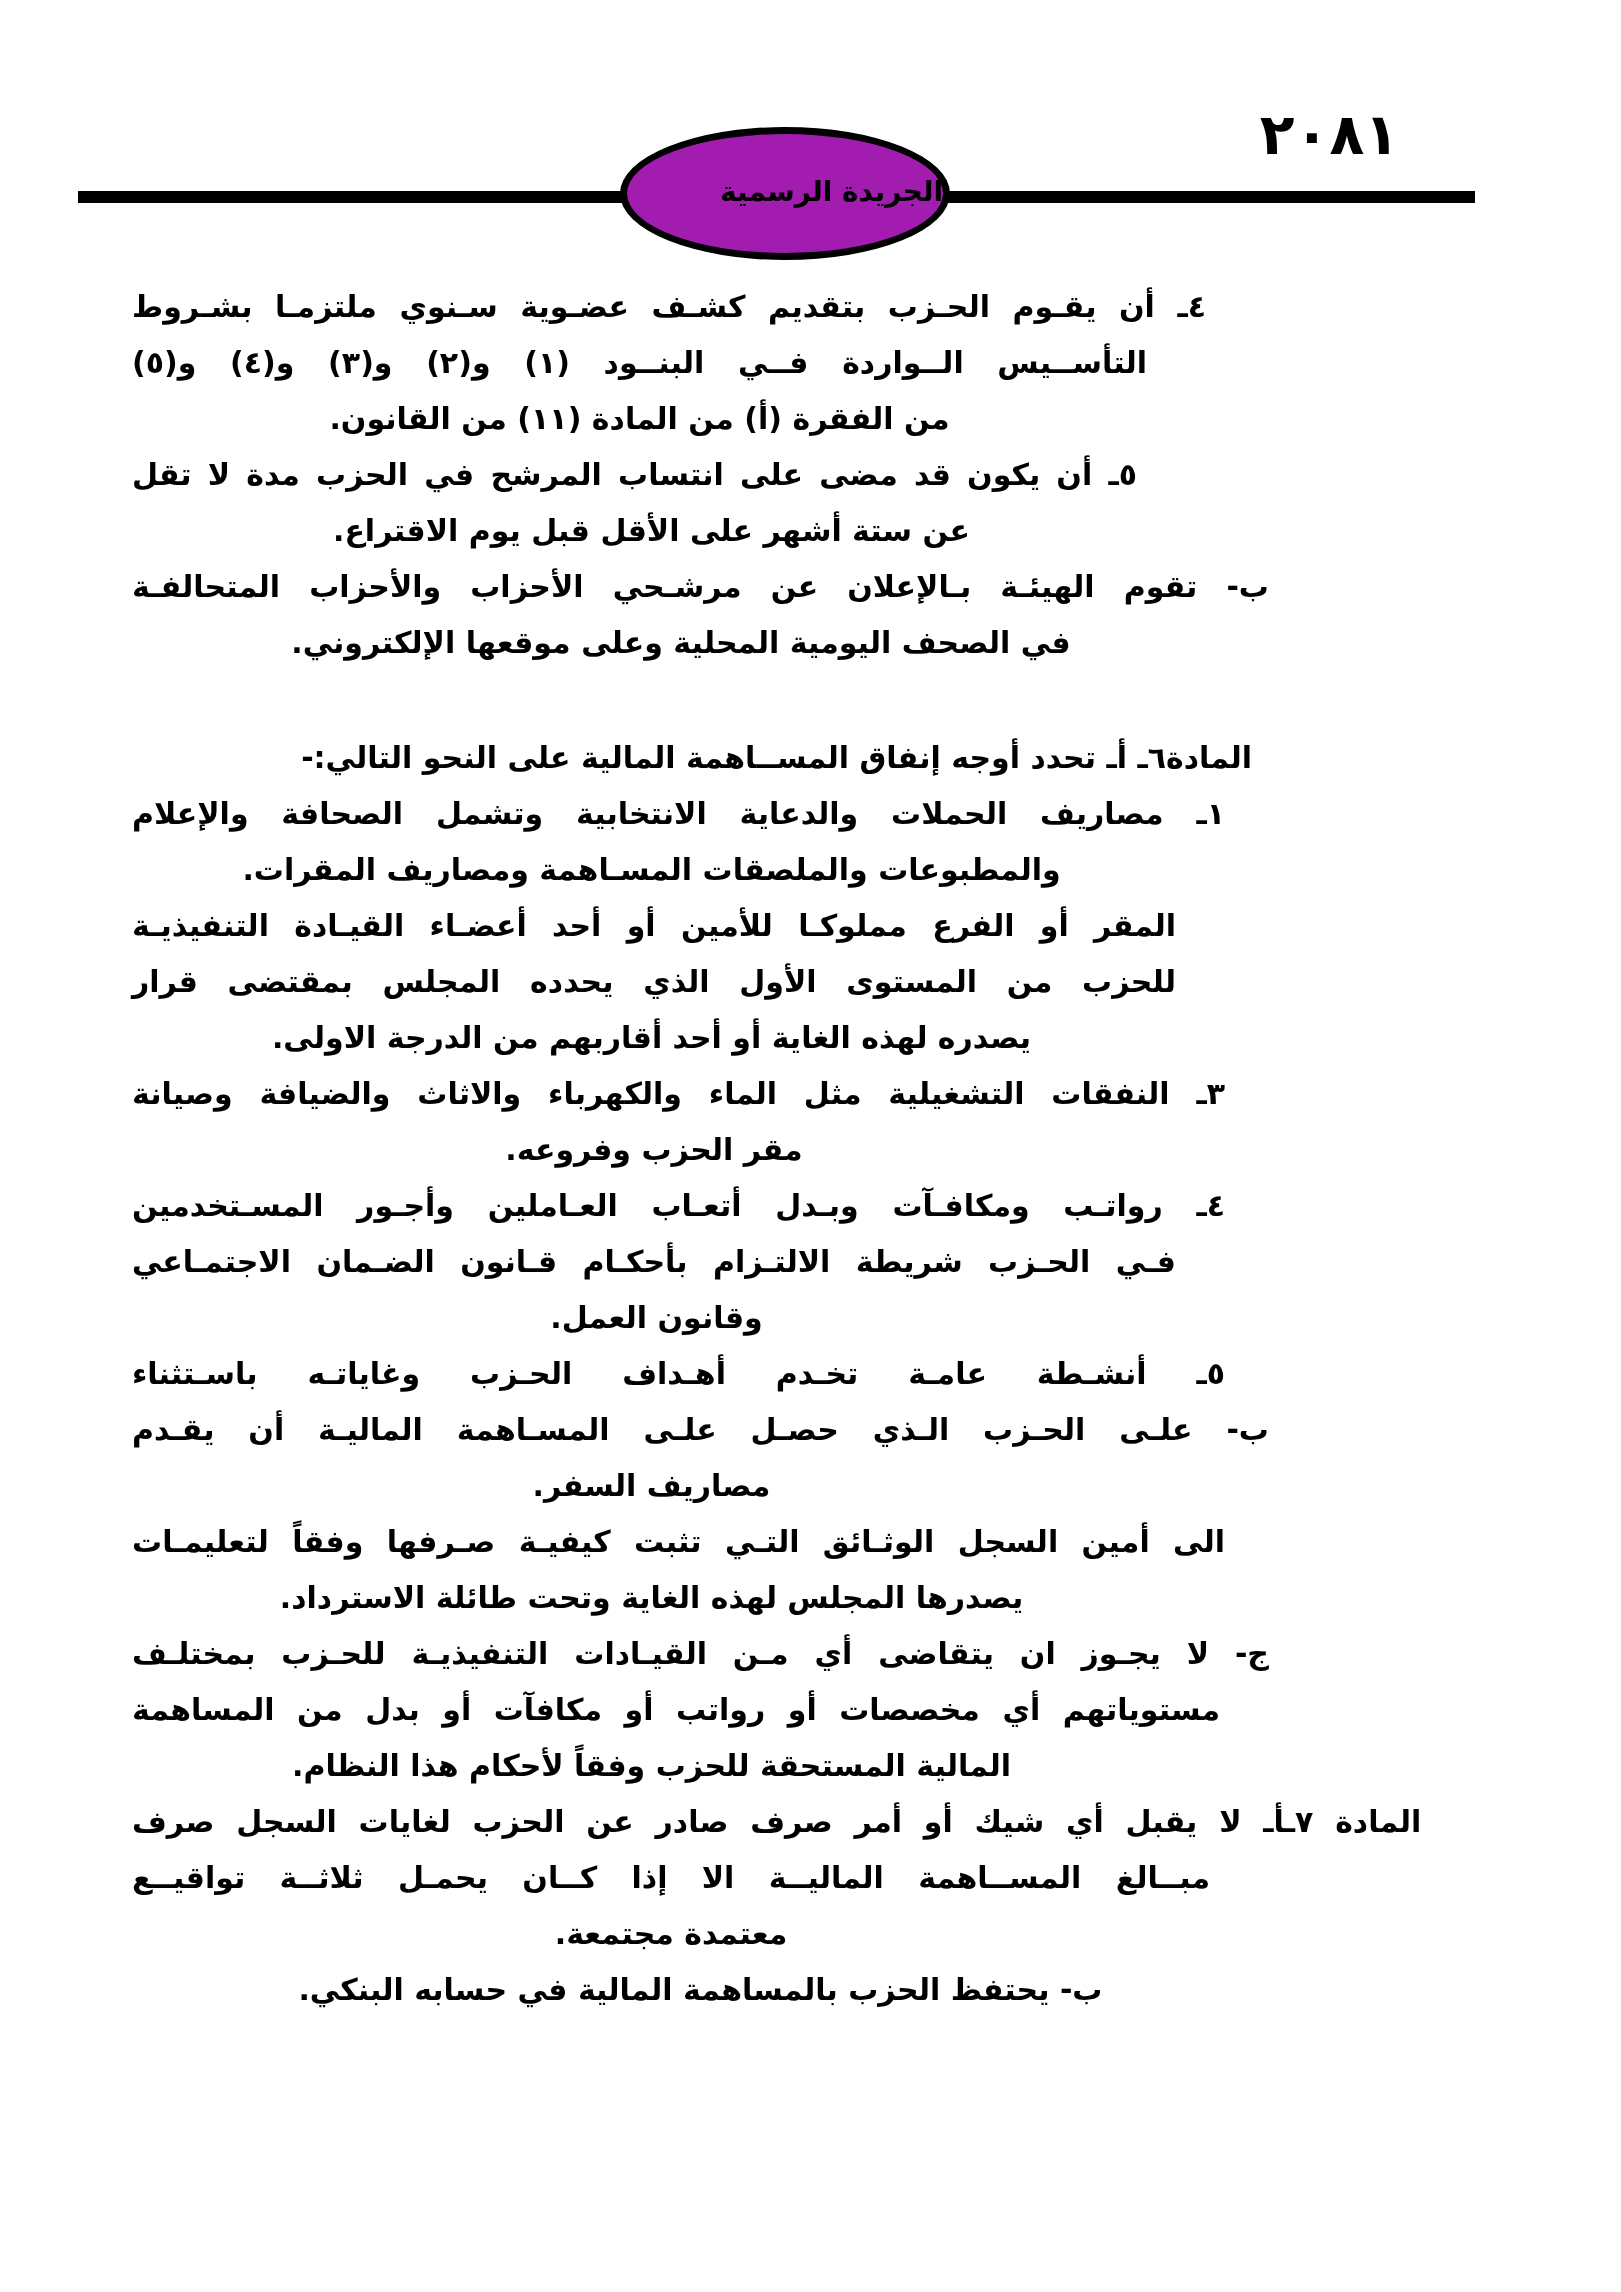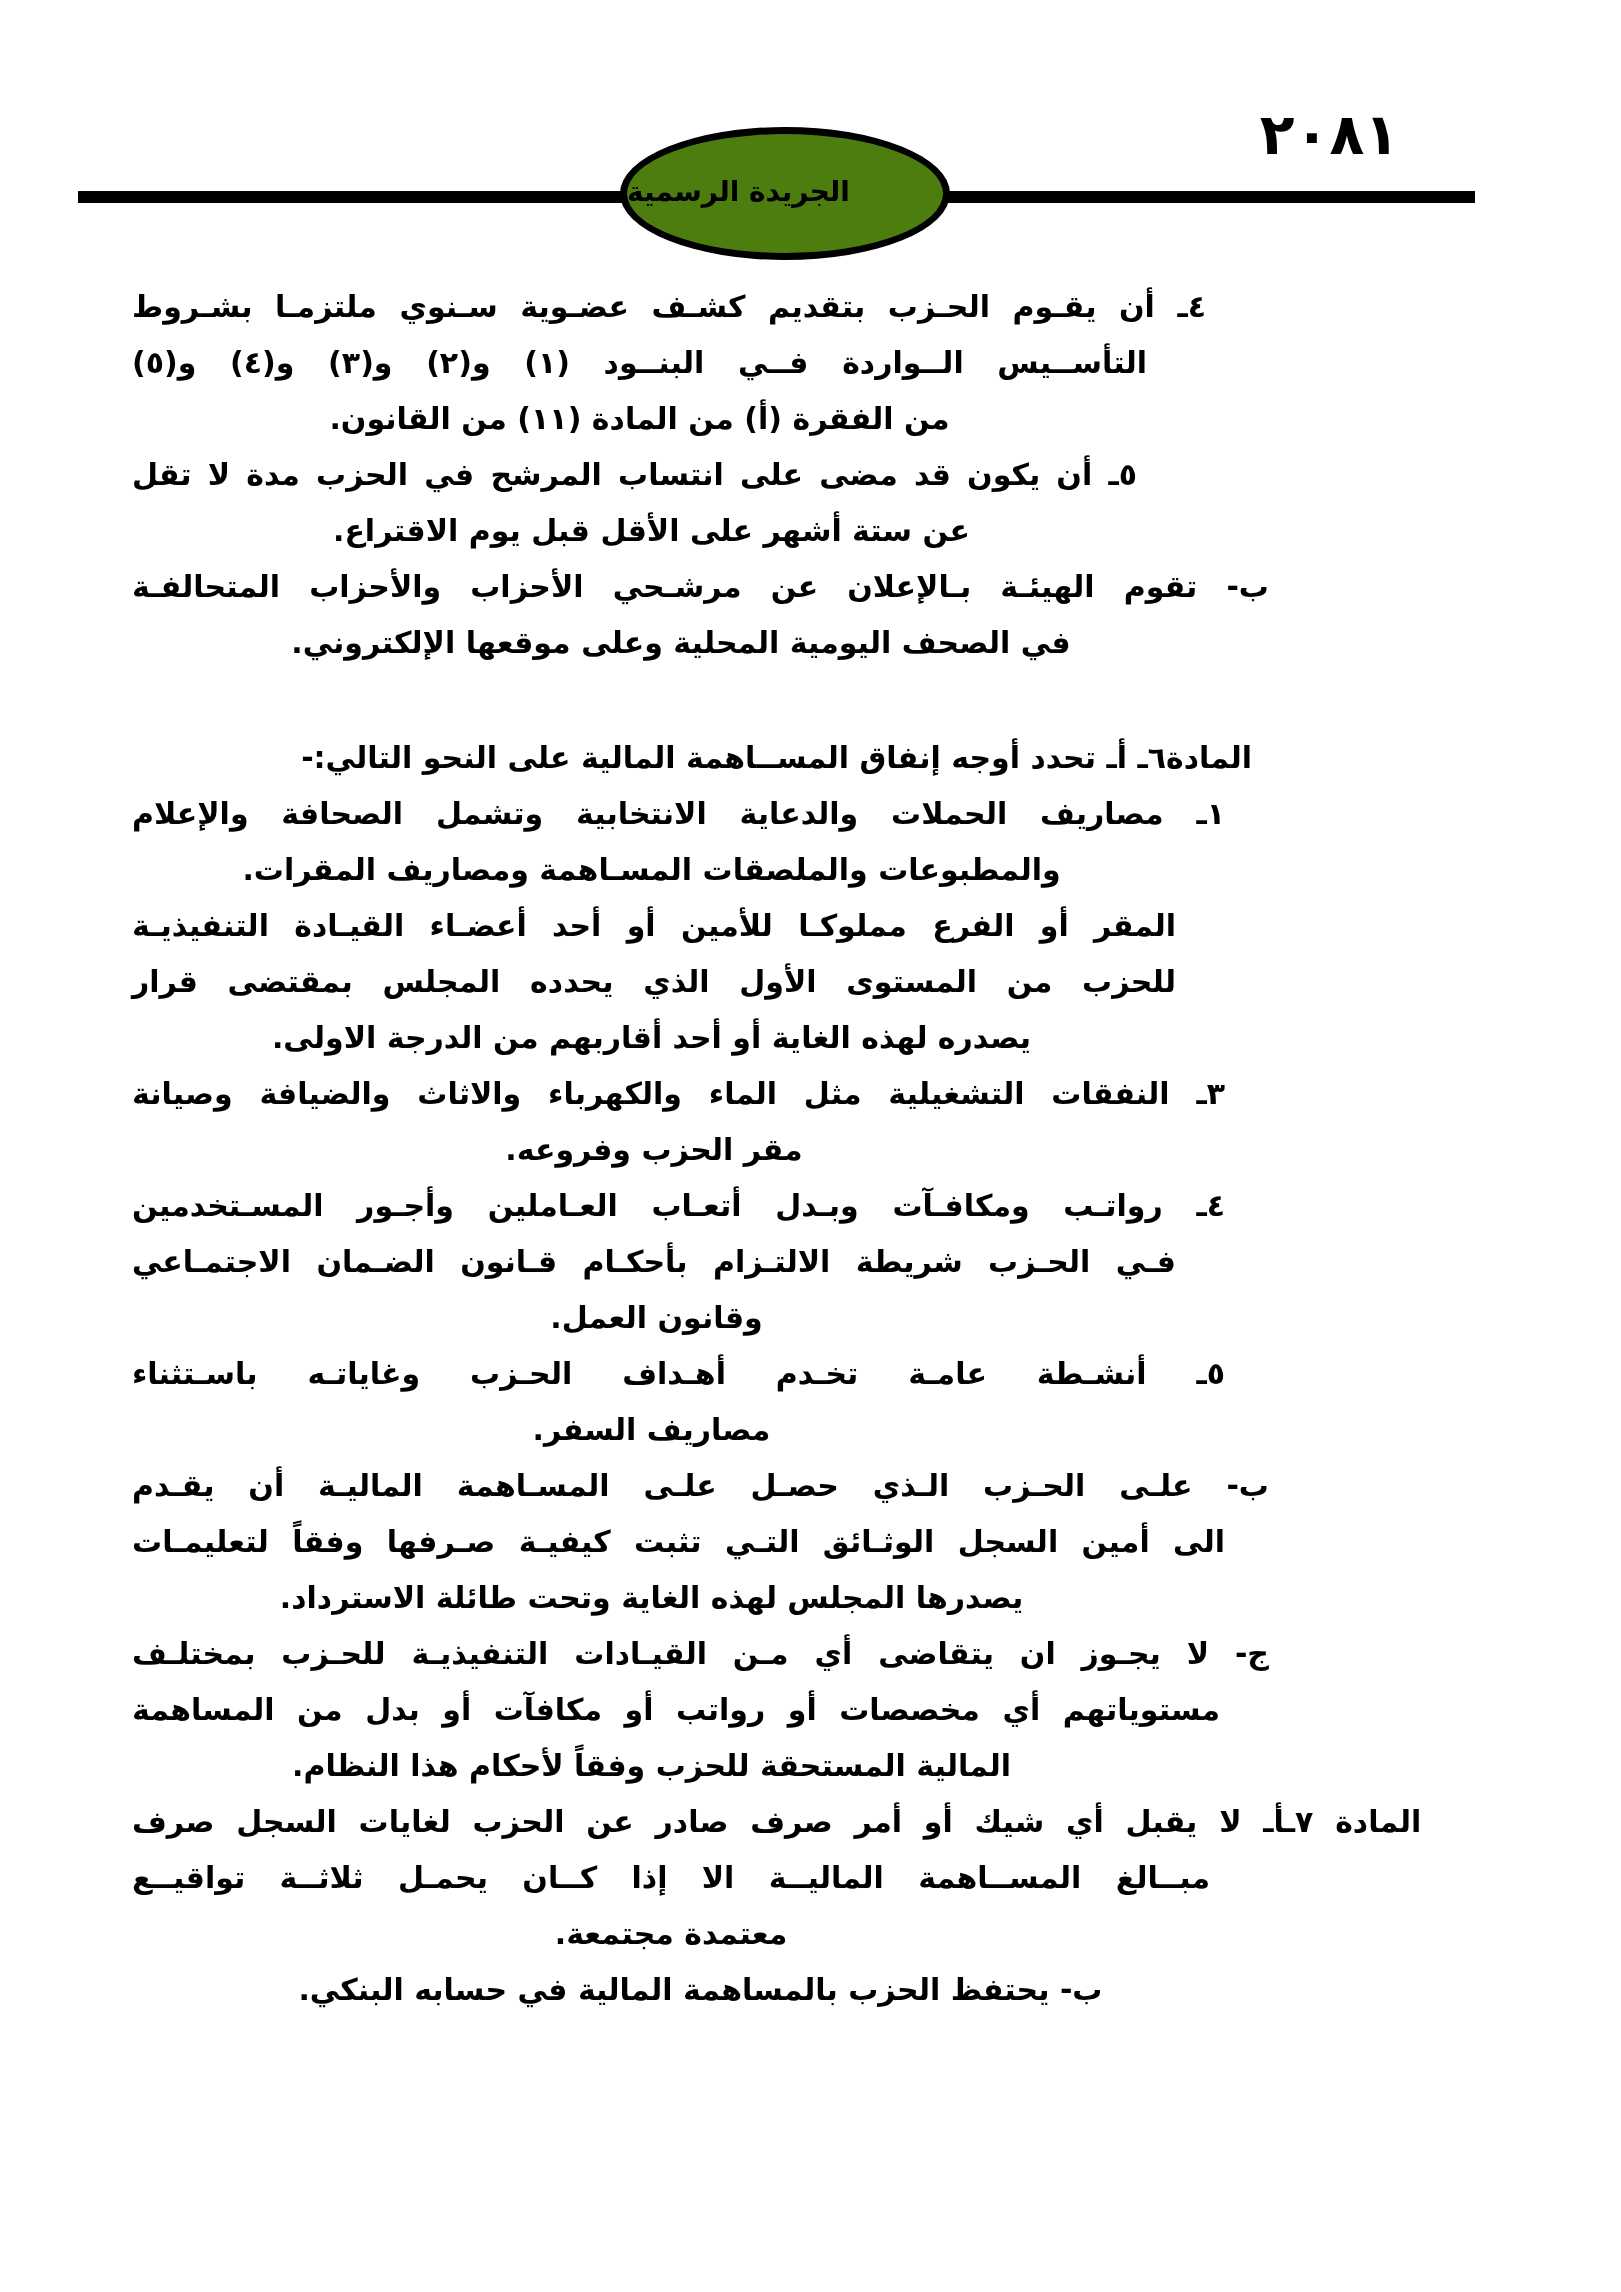--- a/index.html
+++ b/index.html
@@ -24,24 +24,24 @@
     top: 191px; left: 78px;
     width: 1397px; height: 11.8px;
     background: #000;
     z-index: 1;
   }
   .banner-ellipse {
     position: absolute;
     left: 620px; top: 127px;
     width: 330px; height: 133px;
     box-sizing: border-box;
-    background: #4d7c0f;
+    background: #a21caf;
     border: 7.8px solid #000;
     border-radius: 50%;
-    display: flex; align-items: center; justify-content: flex-end;
+    display: flex; align-items: center; justify-content: flex-start;
     z-index: 2;
   }
   .banner-ellipse span {
     font-size: 28px; font-weight: bold;
     direction: rtl;
     padding-bottom: 3.9px;
   }
   .body-text {
     position: absolute;
     top: 279px; right: 190px; left: 132px;
@@ -84,22 +84,22 @@
     <div class="ln n" style="margin-right:260px">والمطبوعات والملصقات المسـاهمة ومصاريف المقرات.</div>
     <div class="ln j" style="margin-right:255px">المقر أو الفرع مملوكـا للأمين أو أحد أعضـاء القيـادة التنفيذيـة</div>
     <div class="ln j" style="margin-right:255px">للحزب من المستوى الأول الذي يحدده المجلس بمقتضى قرار</div>
     <div class="ln n" style="margin-right:260px">يصدره لهذه الغاية أو أحد أقاربهم من الدرجة الاولى.</div>
     <div class="ln j" style="margin-right:206px">٣ـ النفقات التشغيلية مثل الماء والكهرباء والاثاث والضيافة وصيانة</div>
     <div class="ln n" style="margin-right:255px">مقر الحزب وفروعه.</div>
     <div class="ln j" style="margin-right:206px">٤ـ رواتـب ومكافـآت وبـدل أتعـاب العـاملين وأجـور المسـتخدمين</div>
     <div class="ln j" style="margin-right:255px">فـي الحـزب شريطة الالتـزام بأحكـام قـانون الضـمان الاجتمـاعي</div>
     <div class="ln n" style="margin-right:250px">وقانون العمل.</div>
     <div class="ln j" style="margin-right:206px">٥ـ أنشـطة عامـة تخـدم أهـداف الحـزب وغاياتـه باسـتثناء</div>
+    <div class="ln j" style="margin-right:162px">ب- علـى الحـزب الـذي حصـل علـى المسـاهمة الماليـة أن يقـدم</div>
     <div class="ln n" style="margin-right:260px">مصاريف السفر.</div>
-    <div class="ln j" style="margin-right:162px">ب- علـى الحـزب الـذي حصـل علـى المسـاهمة الماليـة أن يقـدم</div>
     <div class="ln j" style="margin-right:206px">الى أمين السجل الوثـائق التـي تثبت كيفيـة صـرفها وفقاً لتعليمـات</div>
     <div class="ln n" style="margin-right:260px">يصدرها المجلس لهذه الغاية وتحت طائلة الاسترداد.</div>
     <div class="ln j" style="margin-right:162px">ج- لا يجـوز ان يتقاضى أي مـن القيـادات التنفيذيـة للحـزب بمختلـف</div>
     <div class="ln j" style="margin-right:211px">مستوياتهم أي مخصصات أو رواتب أو مكافآت أو بدل من المساهمة</div>
     <div class="ln n" style="margin-right:260px">المالية المستحقة للحزب وفقاً لأحكام هذا النظام.</div>
     <div class="ln j" style="margin-right:9.8px">المادة ٧ـأـ لا يقبل أي شيك أو أمر صرف صادر عن الحزب لغايات السجل صرف</div>
     <div class="ln j" style="margin-right:221px">مبــالغ المســاهمة الماليــة الا إذا كــان يحمـل ثلاثــة تواقيــع</div>
     <div class="ln n" style="margin-right:221px">معتمدة مجتمعة.</div>
     <div class="ln n" style="margin-right:162px">ب- يحتفظ الحزب بالمساهمة المالية في حسابه البنكي.</div>
   </div>

